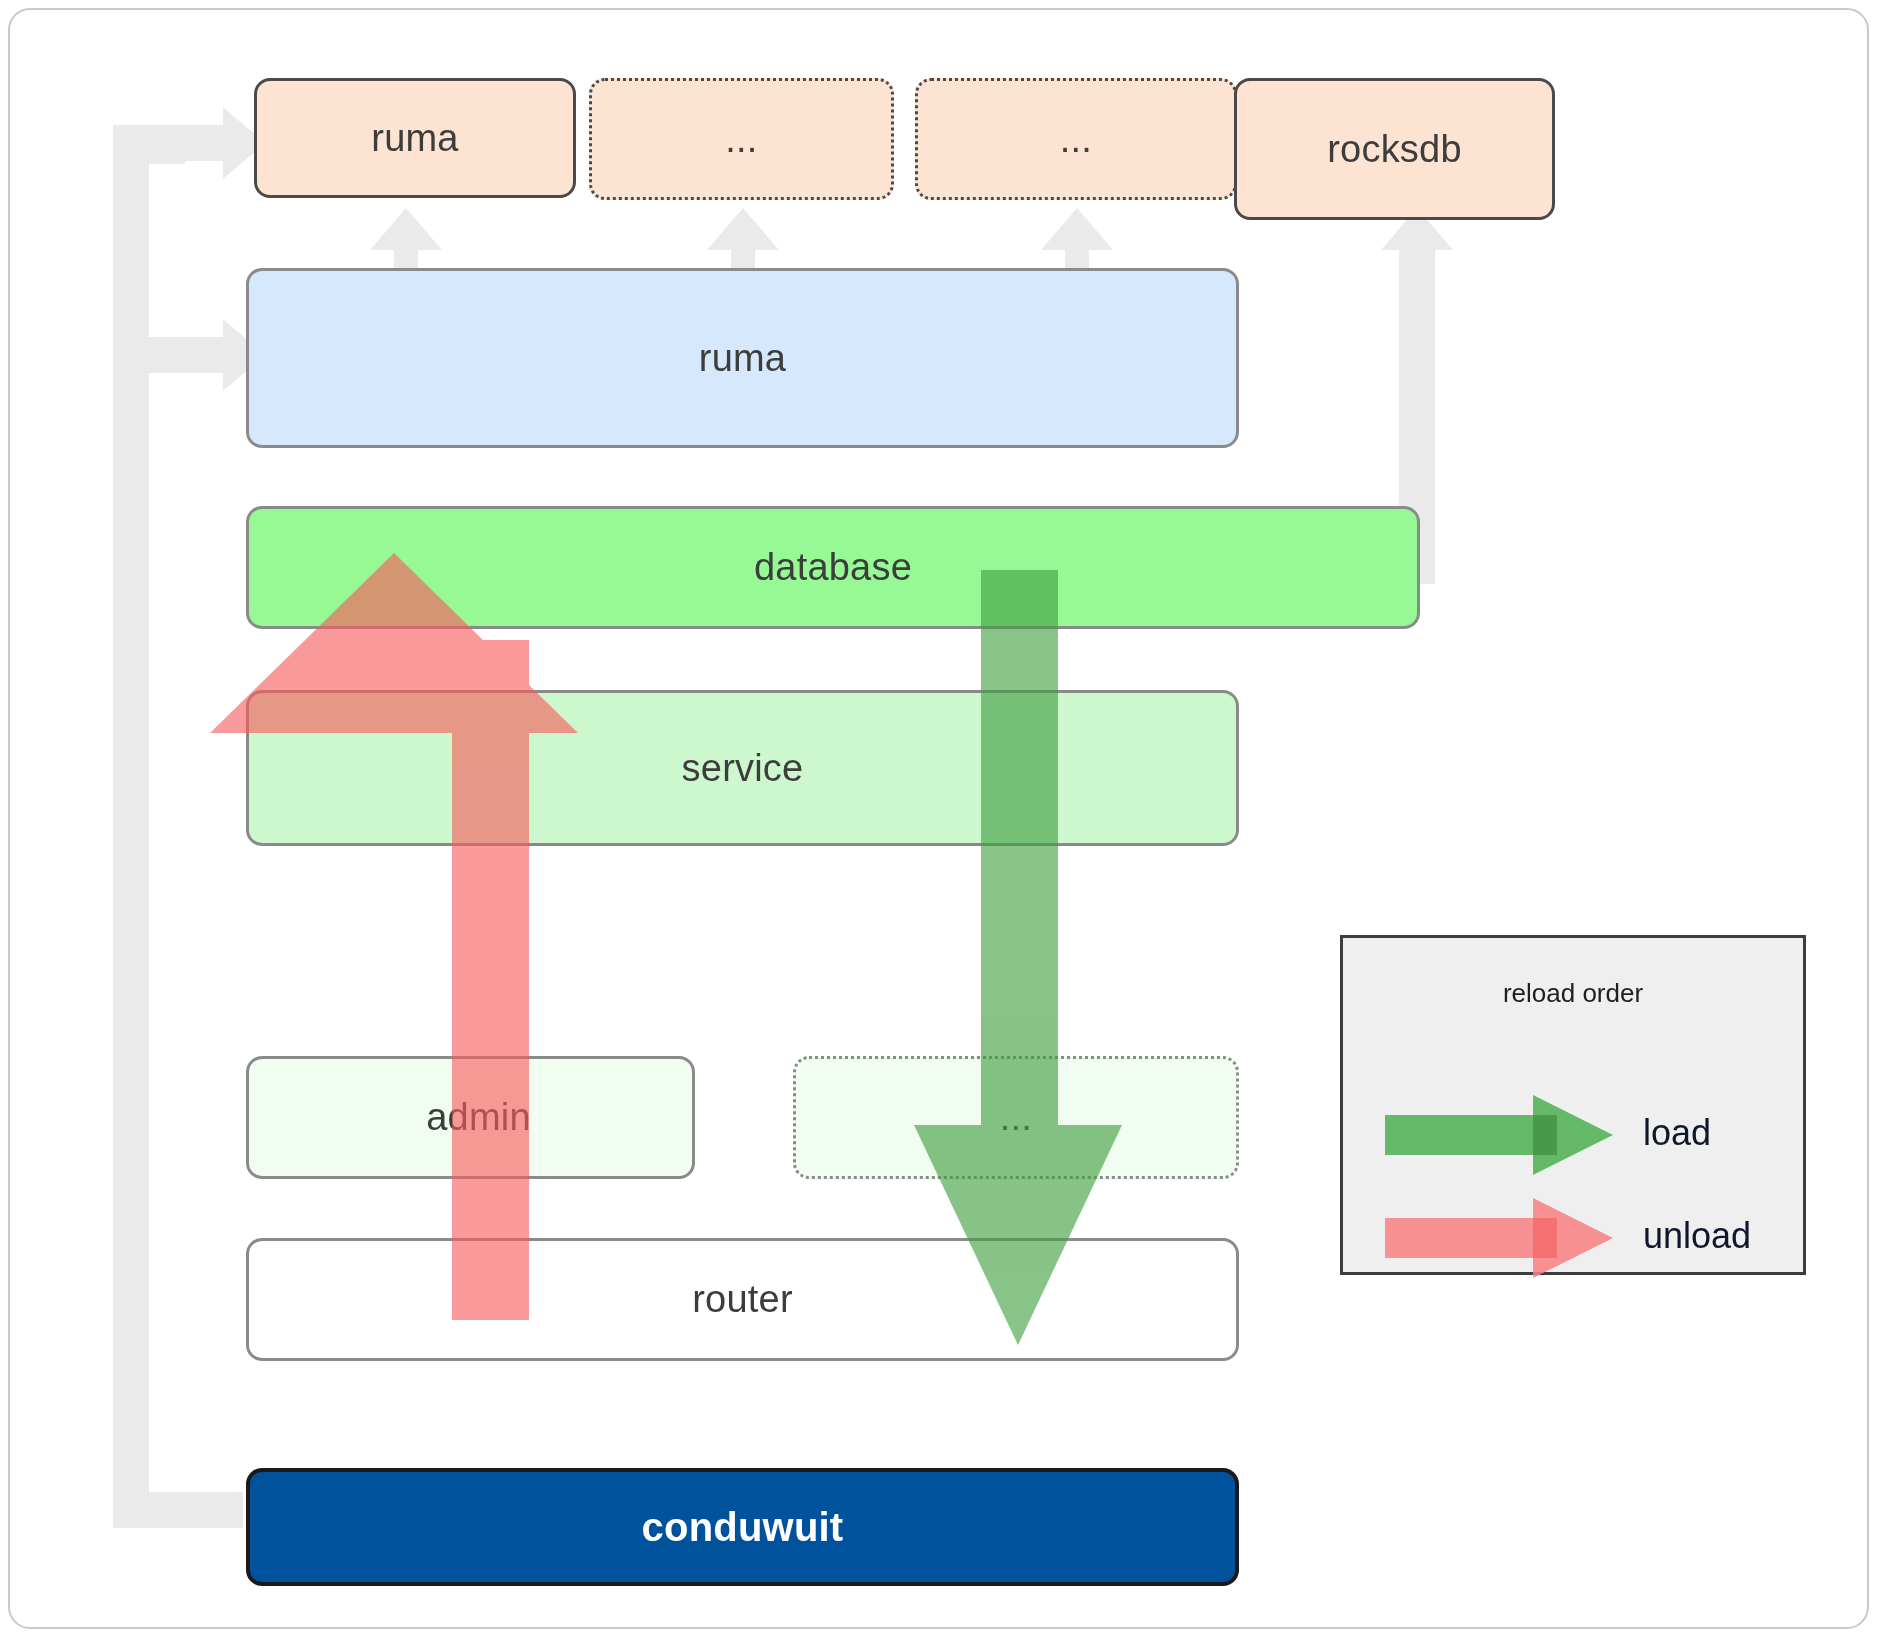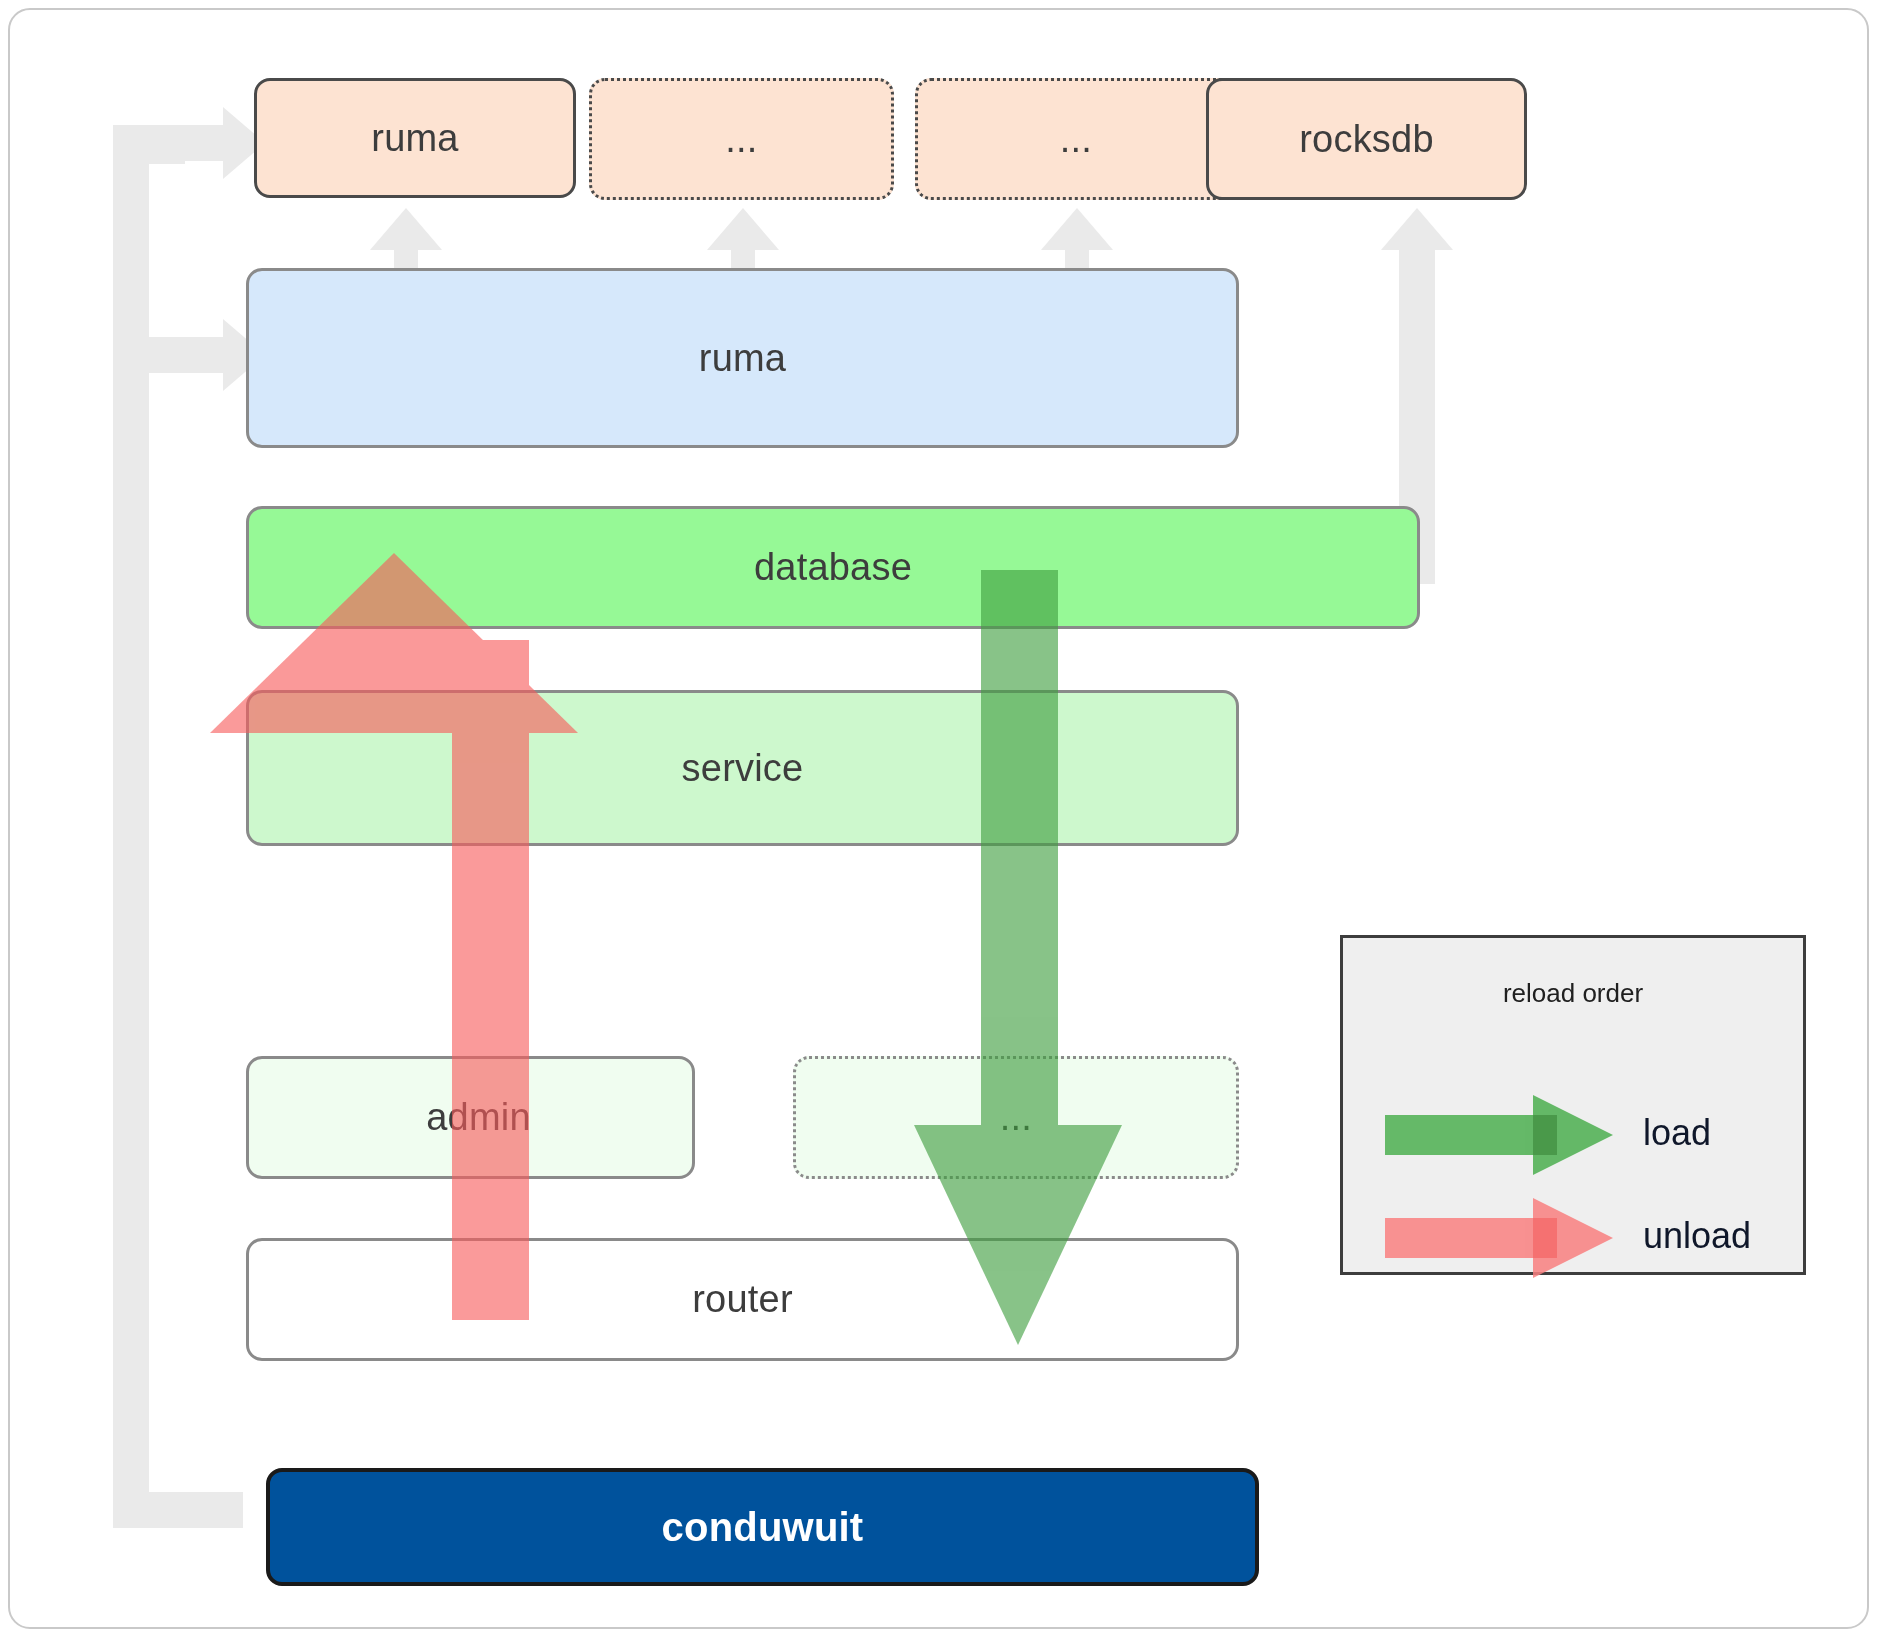--- a/index.html
+++ b/index.html
@@ -55,21 +55,20 @@
   .node.layer.dotted {
     border: 3px dotted #8a8a8a;
   }
   .node.root {
     background: #00529c;
     border: 4px solid #1a1a1a;
     border-radius: 16px;
     color: #ffffff;
     font-size: 40px;
     font-weight: 700;
-    margin-left: 20px;
   }
 
   
   .conn {
     position: absolute;
     background: #eaeaea;
   }
   .conn-arrow-r {
     position: absolute;
     width: 0; height: 0;
@@ -147,21 +146,21 @@
 
   <div class="node dep" style="left:254px; top:78px; width:322px; height:120px;">
     <span>ruma</span>
   </div>
   <div class="node dep dotted" style="left:589px; top:78px; width:305px; height:122px;">
     <span>...</span>
   </div>
   <div class="node dep dotted" style="left:915px; top:78px; width:322px; height:122px;">
     <span>...</span>
   </div>
-  <div class="node dep" style="left:1206px; top:78px; width:321px; height:122px;">
+  <div class="node dep" style="left:1234px; top:78px; width:321px; height:142px;">
     <span>rocksdb</span>
   </div>
 
   <div class="node layer" style="left:246px; top:268px; width:993px; height:180px; background:#d6e8fb;">
     <span>ruma</span>
   </div>
 
   <div class="node layer" style="left:246px; top:506px; width:1174px; height:123px; background:#96f996;justify-content:center;">
     <span>database</span>
   </div>

